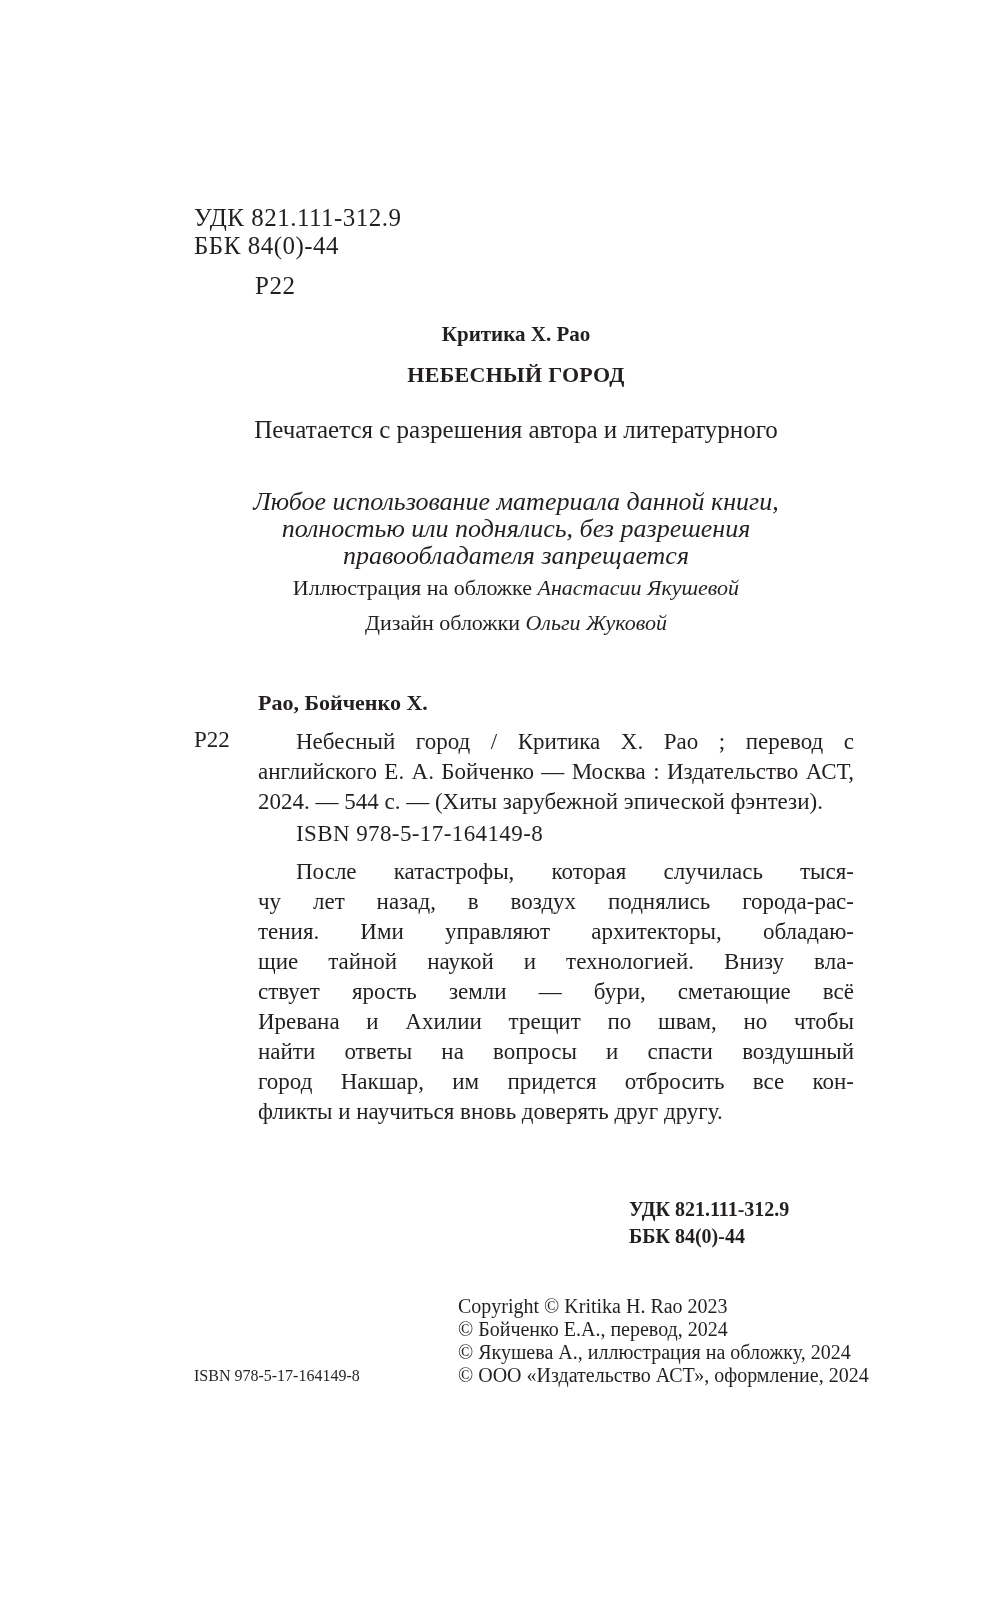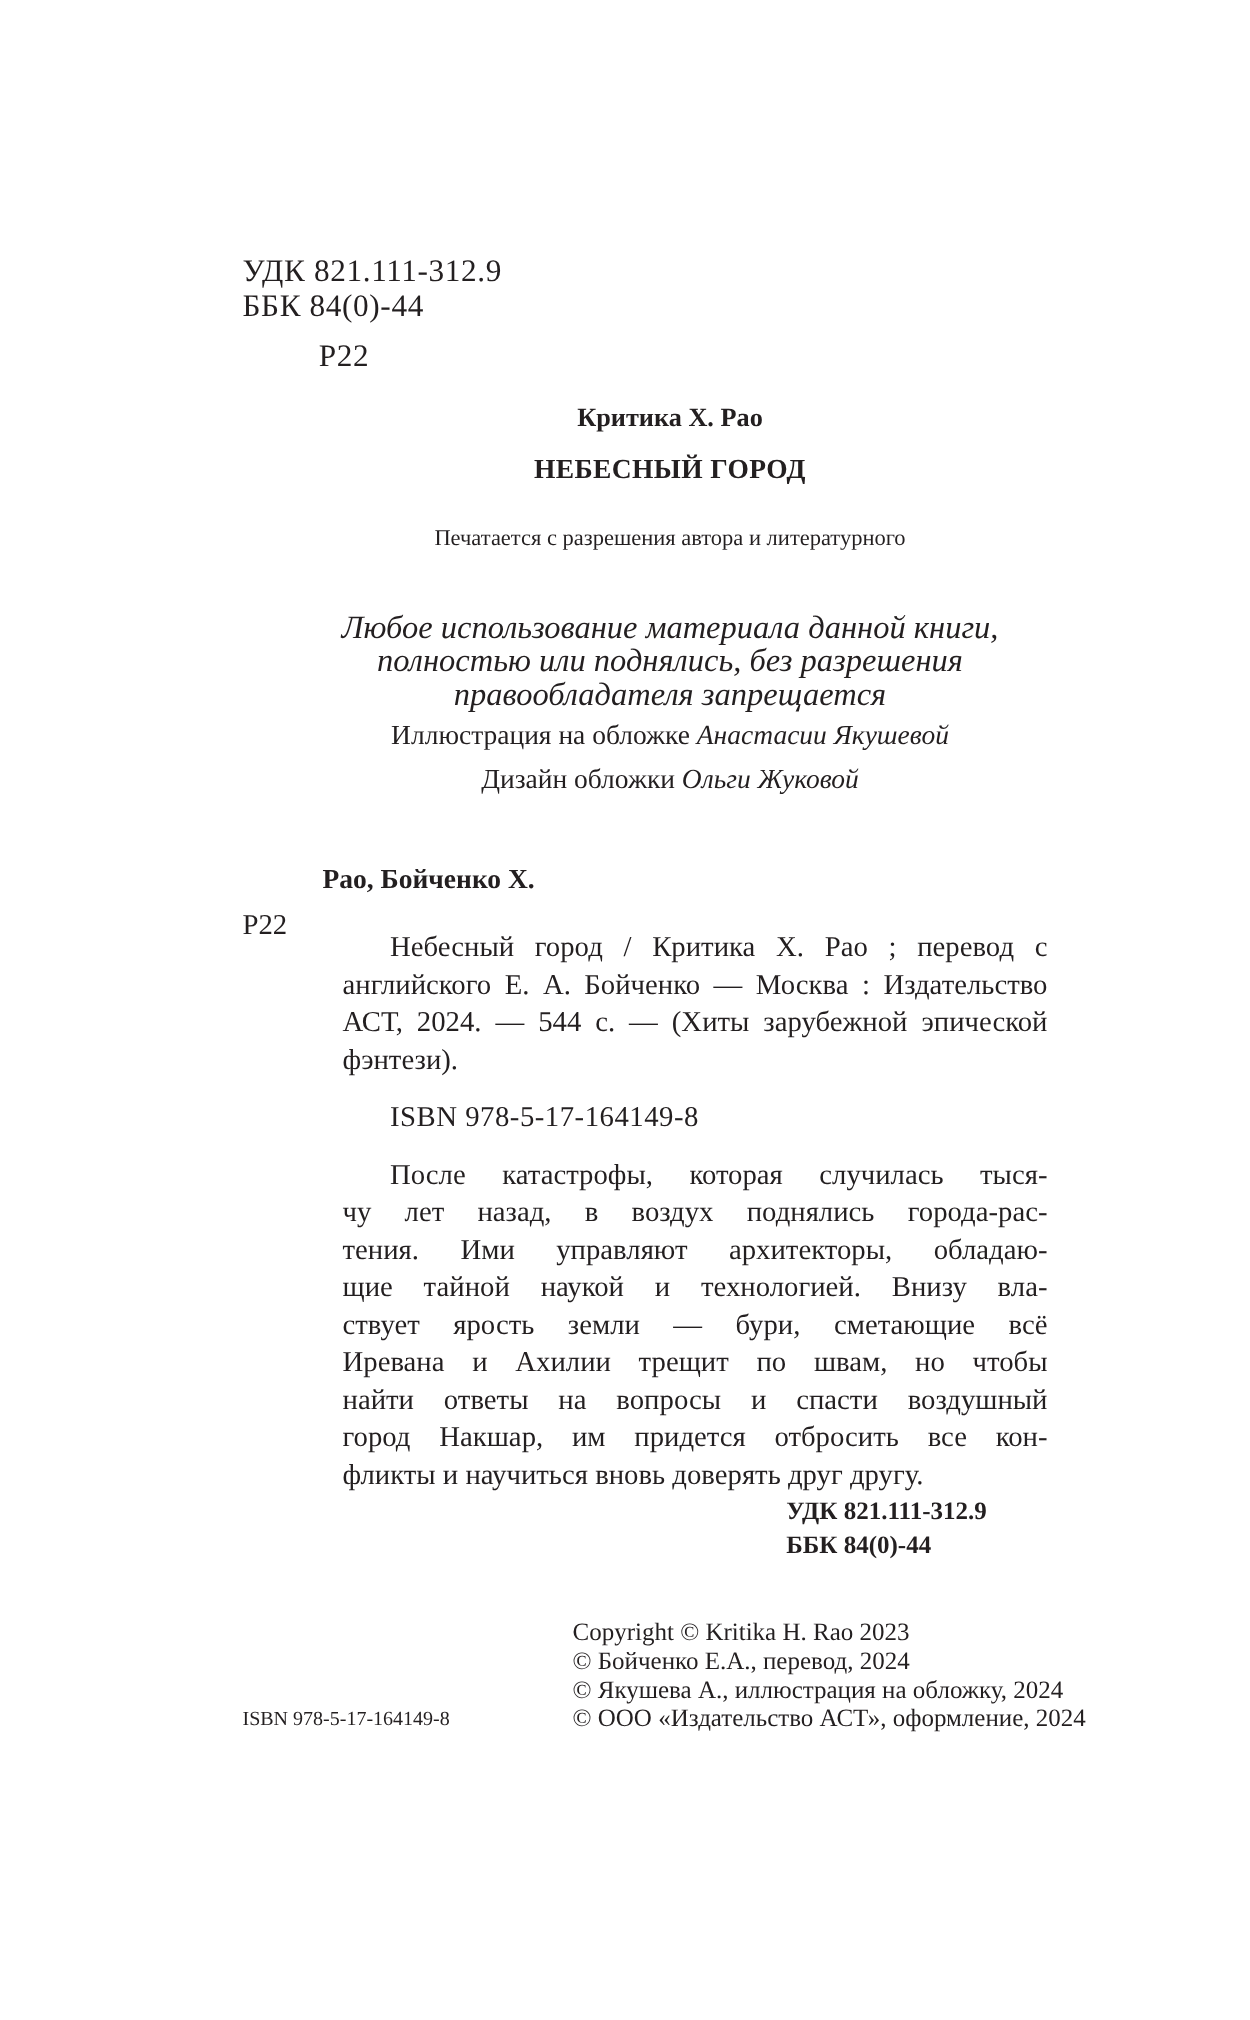--- a/index.html
+++ b/index.html
@@ -17,27 +17,27 @@
     }
     .abs { position: absolute; white-space: nowrap; }
     .classif {
       left: 194px;
       font-size: 25px;
       letter-spacing: 0.5px;
       line-height: 28px;
     }
     .center-block {
       position: absolute;
-      left: 208px;
+      left: 188px;
       width: 656px;
       text-align: center;
     }
     .author-top { top: 322px; font-size: 21px; font-weight: bold; }
     .title-top { top: 362px; font-size: 22px; font-weight: bold; letter-spacing: 0.3px; }
-    .permission { top: 416px; font-size: 18px; line-height: 28px; }
+    .permission { top: 416px; font-size: 25px; line-height: 28px; }
     .copyright-note { top: 488px; font-size: 26px; line-height: 27px; font-style: italic; }
     .credit { font-size: 22px; line-height: 28px; }
     .credit i { font-style: italic; }
     .credit-1 { top: 574px; }
     .credit-2 { top: 609px; }
 
     .card-author {
       left: 258px; top: 690px;
       font-size: 22px; font-weight: bold;
     }
@@ -46,21 +46,21 @@
       font-size: 23px;
     }
     .card-body {
       position: absolute;
       left: 258px; top: 727px;
       width: 596px;
       font-size: 23px;
       line-height: 30px;
       text-align: justify;
     }
-    .card-body p { margin: 16px; }
+    .card-body p { margin: 0; }
     .indent { text-indent: 38px; }
     .isbn-line { margin-top: 2px !important; text-indent: 38px; letter-spacing: 0.4px; }
     .abstract { margin-top: 8px !important; }
     .abstract .ln { display: block; text-align: justify; text-align-last: justify; white-space: nowrap; }
     .abstract .ln.first { padding-left: 38px; }
 
     .bottom-classif {
       left: 629px;
       font-size: 20px;
       font-weight: bold;

